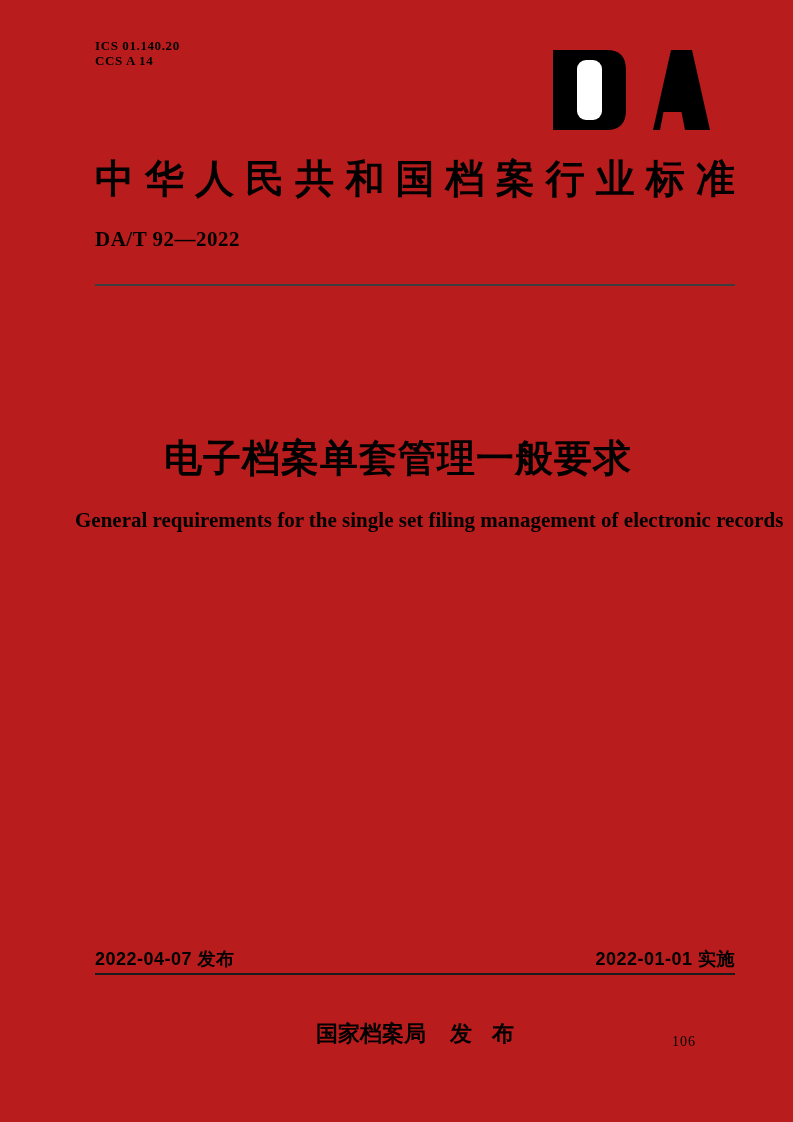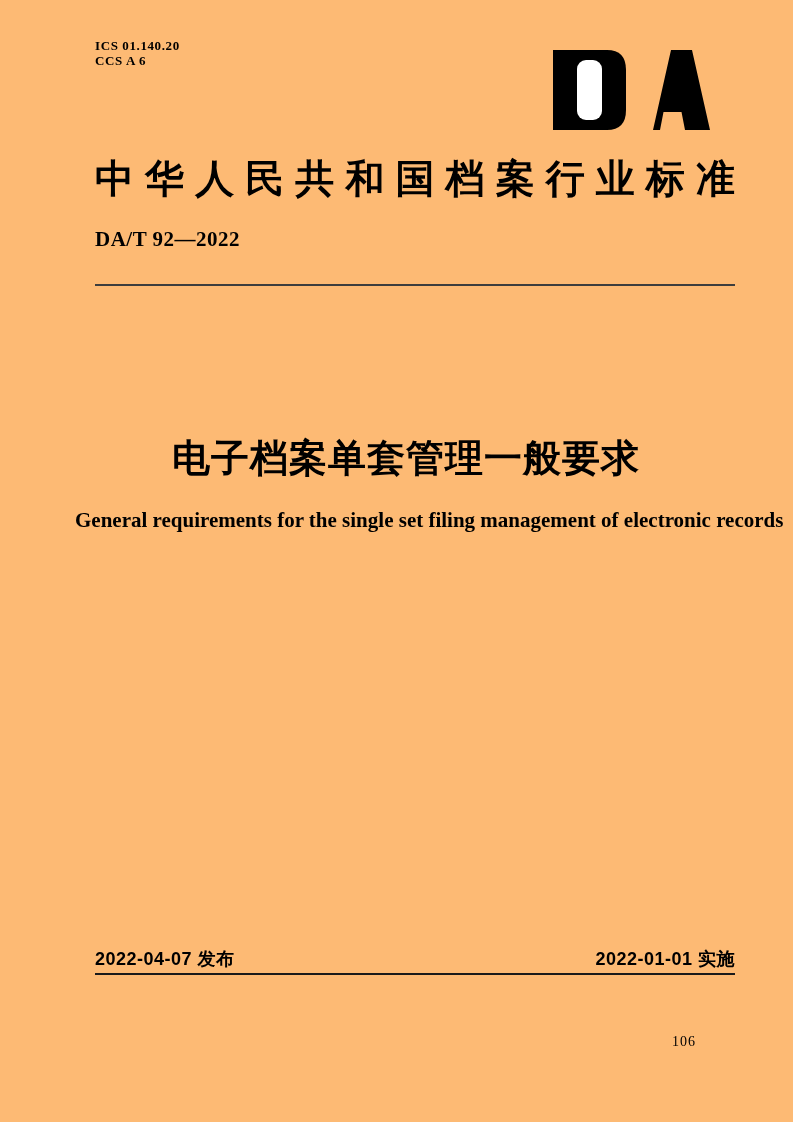--- a/index.html
+++ b/index.html
@@ -1,20 +1,20 @@
 <!DOCTYPE html>
 <html><head>
 <meta charset="utf-8">
 <style>
   html, body { margin: 0; padding: 0; background: #ffffff; }
   .page {
     position: relative;
     width: 793px;
     height: 1122px;
-    background: #fdba74;
+    background: #b91c1c;
     color: #000000;
     font-family: "Liberation Sans", sans-serif;
     overflow: hidden;
   }
 
   
   .ics-block {
     position: absolute;
     left: 95px;
     top: 38px;
@@ -77,21 +77,21 @@
     border: none;
     margin: 0;
     padding: 0;
   }
   .rule-top { top: 284px; background: #3d3d3d; }
   .rule-bottom { top: 973px; background: #1a1a1a; }
 
   
   .doc-title {
     position: absolute;
-    left: 86px;
+    left: 78px;
     top: 433px;
     width: 640px;
     margin: 0;
     text-align: center;
     font-size: 38px;
     font-weight: bold;
     letter-spacing: 1px;
     white-space: nowrap;
   }
   .doc-title-en {
@@ -145,21 +145,21 @@
     letter-spacing: 1px;
   }
 </style>
 </head>
 <body>
 
 <div class="page">
 
   <div class="ics-block">
     <div>ICS 01.140.20</div>
-    <div>CCS A 6</div>
+    <div>CCS A 14</div>
   </div>
 
   <div class="da-logo">
     <svg viewBox="0 0 157 80" xmlns="http://www.w3.org/2000/svg">
       <path d="M0 0 H54 Q73 0 73 20 V60 Q73 80 54 80 H0 Z" fill="#000000"></path>
       <rect x="24" y="10" width="25" height="60" rx="9" fill="#ffffff"></rect>
       <polygon points="100,80 118,0 139,0 157,80 132,80 128.5,62 110.5,62 107,80" fill="#000000"></polygon>
       <polygon points="119.5,22 125.5,50 113.5,50" fill="#000000" opacity="0"></polygon>
       <polygon points="119.5,18 128,46 111,46" fill="#ffffff" opacity="0"></polygon>
     </svg>
@@ -190,16 +190,19 @@
 
   <div class="doc-title-en">General requirements for the single set filing management of electronic records</div>
 
   <div class="date-row">
     <span>2022-04-07 发布</span>
     <span>2022-01-01 实施</span>
   </div>
 
   <hr class="rule rule-bottom">
 
+  <div class="publisher">
+    <span>国家档案局</span><span class="pub-label">发 布</span>
+  </div>
 
   <div class="page-number">106</div>
 
 </div>
 
 </body></html>

